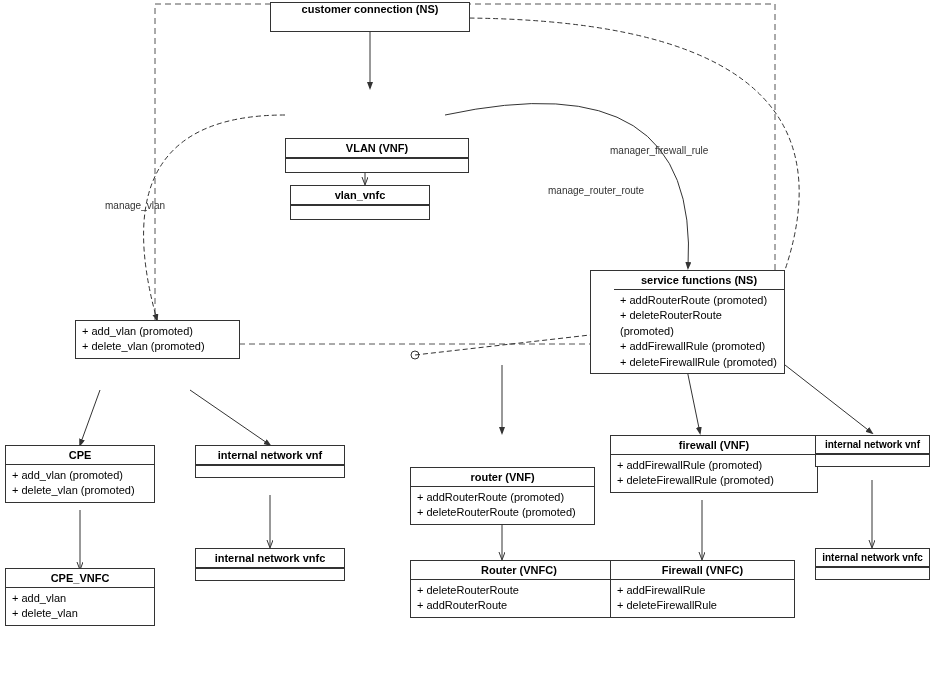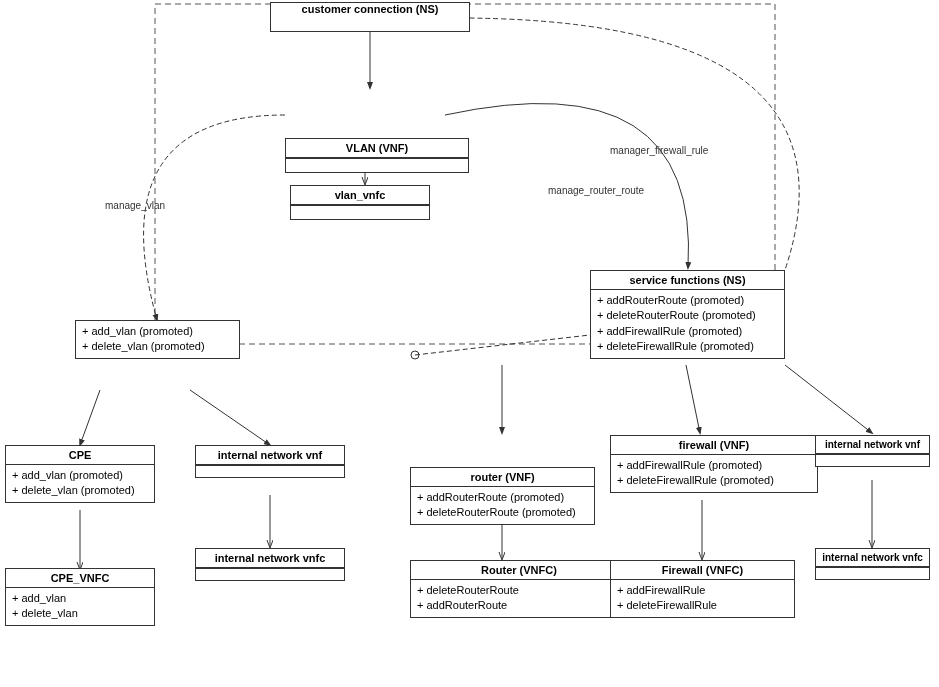--- a/index.html
+++ b/index.html
@@ -115,21 +115,21 @@
   <div class="box" style="left:285px; top:90px; width:184px;margin-top:48px;">
     <div class="box-title">VLAN (VNF)</div>
     <div class="box-section" style="height:14px;"></div>
   </div>
 
   <div class="box" style="left:290px; top:185px; width:140px;">
     <div class="box-title">vlan_vnfc</div>
     <div class="box-section" style="height:14px;"></div>
   </div>
 
-  <div class="box" style="left:590px; top:270px; width:195px;">
+  <div class="box" style="left:590px; top:270px; width:195px;padding-left:23px;">
     <div class="box-title">service functions (NS)</div>
     <div class="box-body">
       <div>+ addRouterRoute (promoted)</div>
       <div>+ deleteRouterRoute (promoted)</div>
       <div>+ addFirewallRule (promoted)</div>
       <div>+ deleteFirewallRule (promoted)</div>
     </div>
   </div>
 
   <div class="box" style="left:75px; top:320px; width:165px;">

